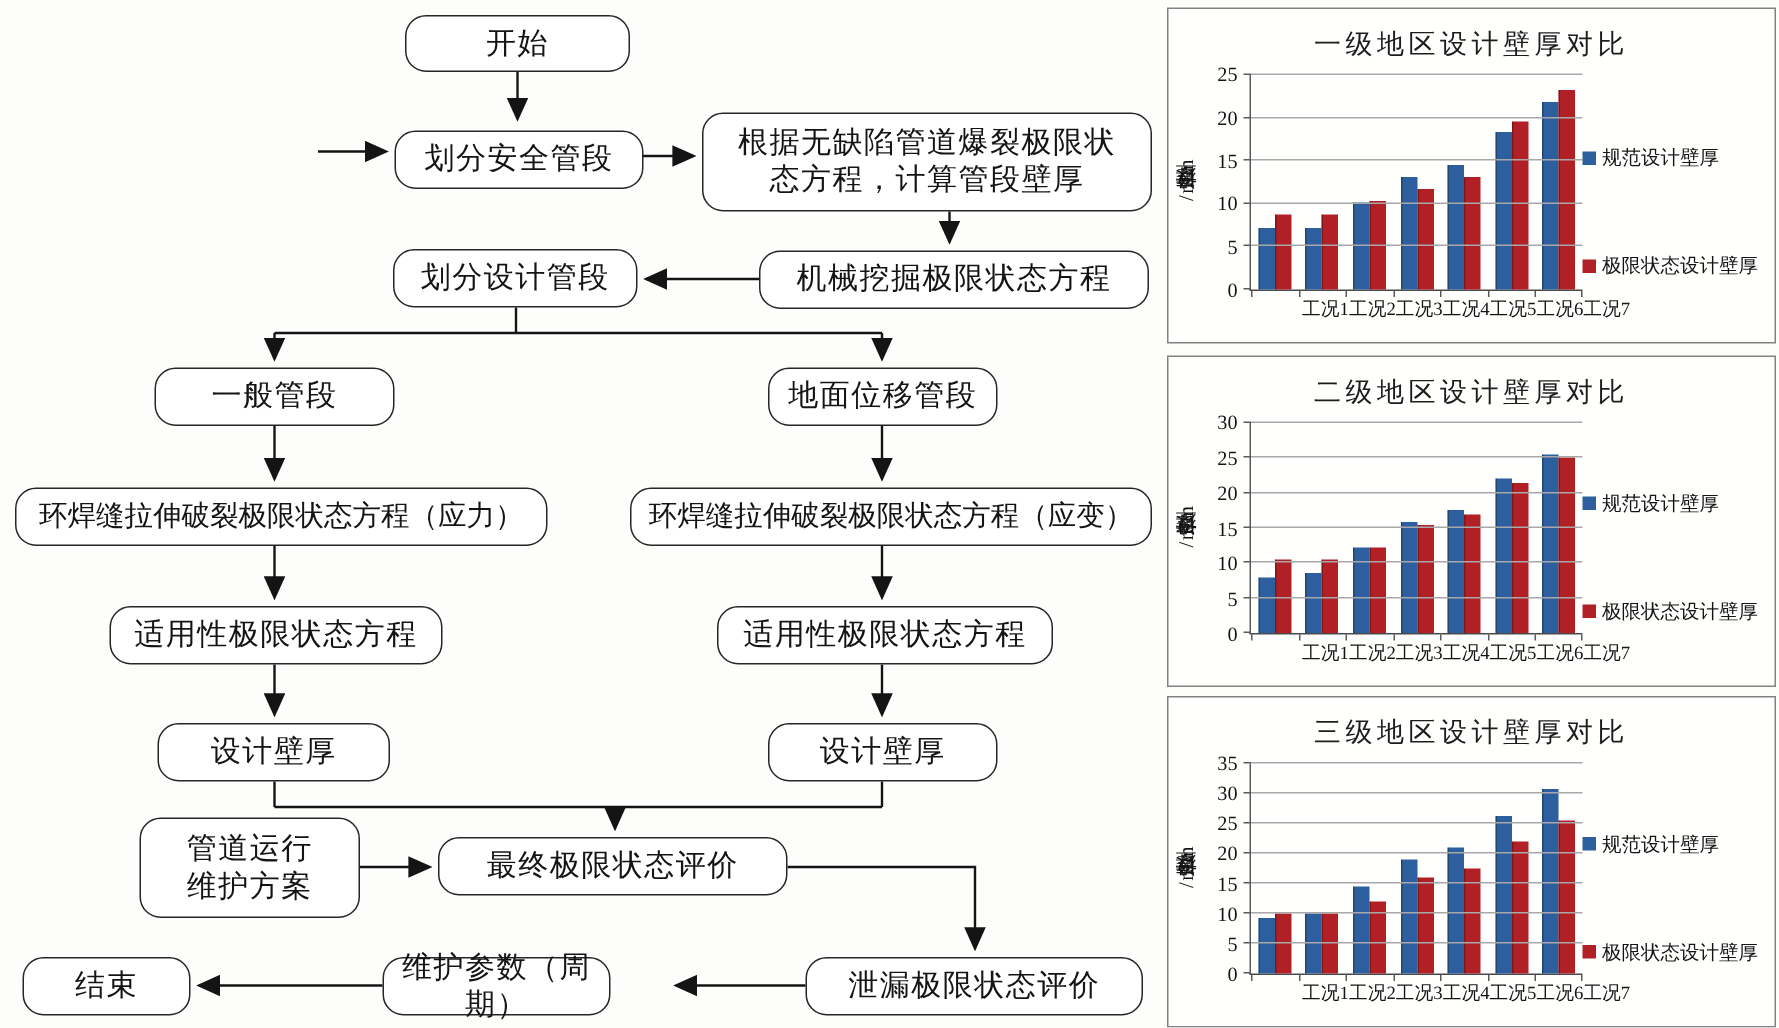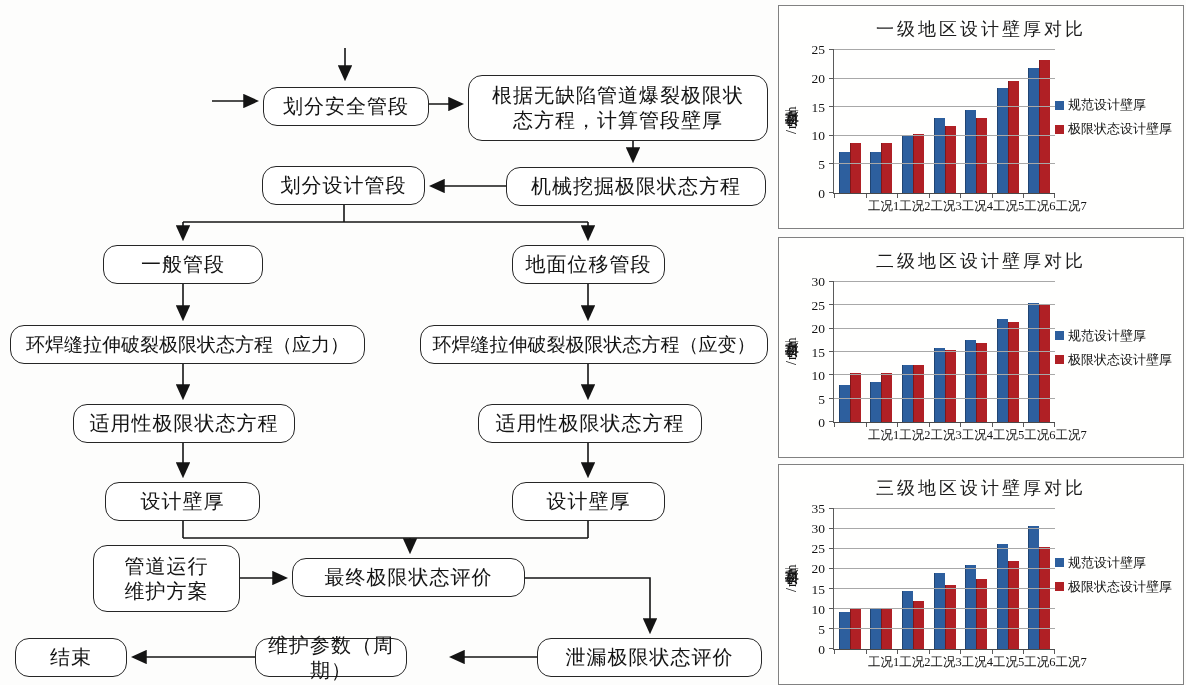--- a/index.html
+++ b/index.html
@@ -35,21 +35,21 @@
     display: flex; align-items: flex-end; }
   .bar-group { flex: 1 1 0; display: flex; justify-content: center;
     align-items: flex-end; height: 100%; }
   .bar { width: 11px; border-left: 1px solid rgba(0,0,0,0.28); }
   .xlabels { position: absolute; left: 54px; right: 128px; bottom: 13px; height: 17px;
     display: flex; margin-left: 35px; }
   .xlabel { flex: 1 1 0; text-align: center; font-size: 12.5px; white-space: nowrap; }
   .legend { position: absolute; right: 2px; width: 126px; top: 50%;
     transform: translateY(-50%); display: flex; flex-direction: column; gap: 6px; }
   .legend-item { display: flex; align-items: center; gap: 4px; font-size: 13px;
-    white-space: nowrap; }
+    white-space: nowrap; margin-top: 48px; }
   .swatch { width: 9px; height: 9px; flex: none; }
 </style>
 </head>
 <body>
 
 <div id="stage">
 
   <div id="flow">
 
     <svg class="connectors" width="778" height="685" viewBox="0 0 778 685">
@@ -78,20 +78,23 @@
         <path d="M588 521 V538"></path>
         <path d="M183 538 H588"></path>
         <path d="M410 538 V552" marker-end="url(#ah)"></path>
         <path d="M240 578 H286" marker-end="url(#ah)"></path>
         <path d="M525 578 H650 V632" marker-end="url(#ah)"></path>
         <path d="M537 657 H451" marker-end="url(#ah)"></path>
         <path d="M255 657 H133" marker-end="url(#ah)"></path>
       </g>
     </svg>
 
+    <div class="node" style="left:270px;top:10px;width:150px;height:38px">
+      <span class="nt">开始</span>
+      </div>
 
 
     <div class="node" style="left:263px;top:87px;width:166px;height:39px">
       <span class="nt">划分安全管段</span>
       </div>
 
     <div class="node" style="left:468px;top:75px;width:300px;height:66px">
       <span class="nt" style="width:262px">根据无缺陷管道爆裂极限状态方程，计算管段壁厚</span>
       </div>
 

